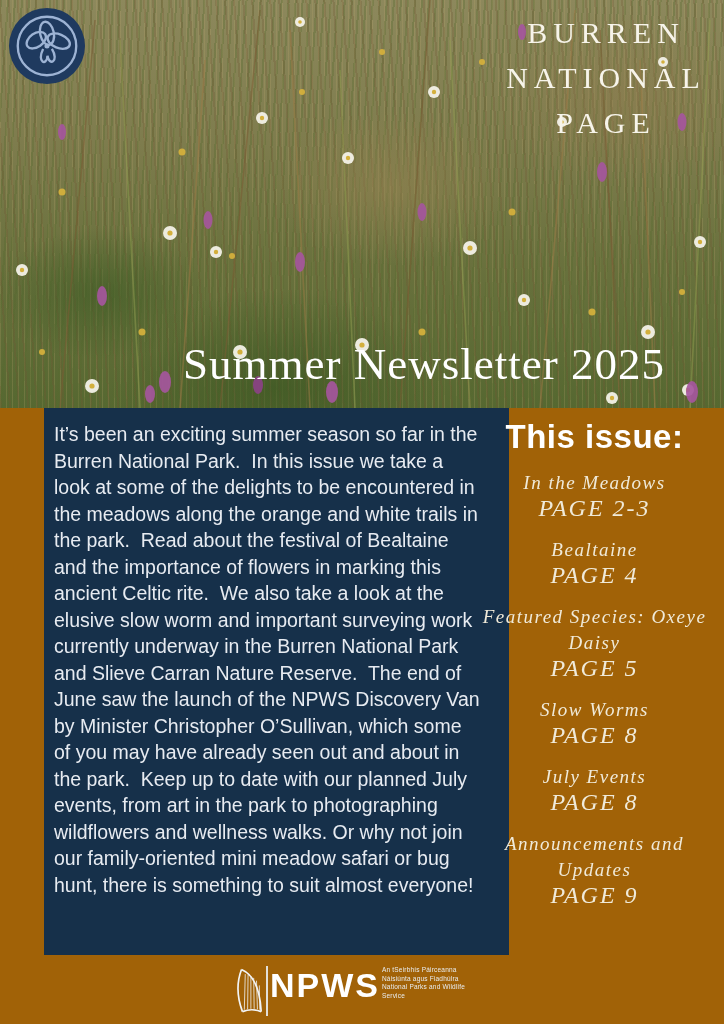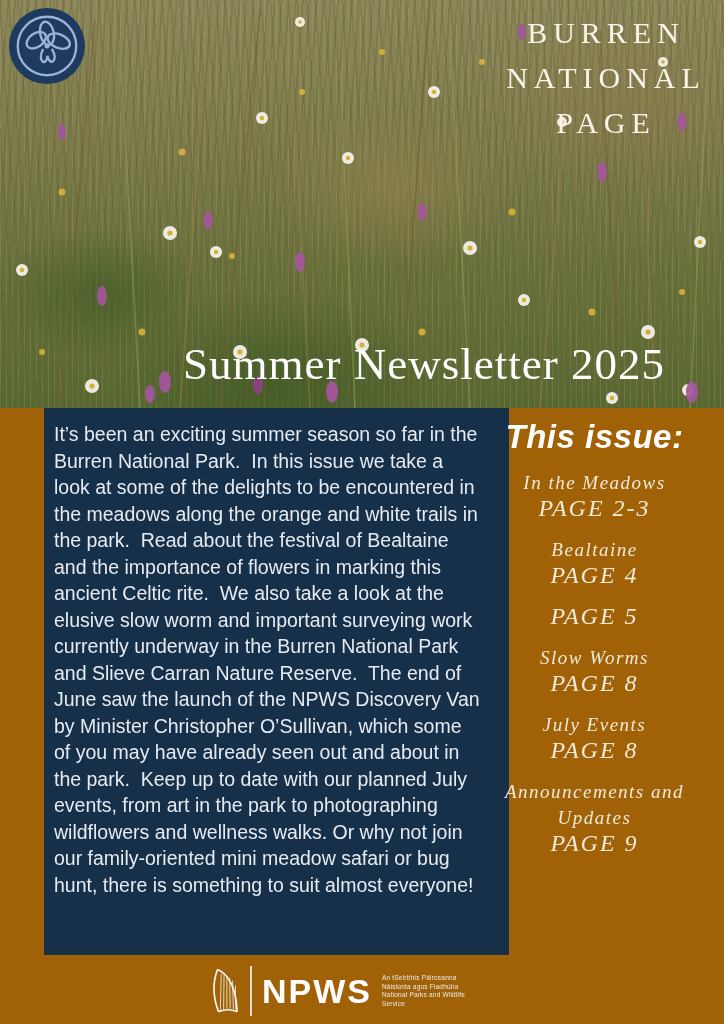--- a/index.html
+++ b/index.html
@@ -64,40 +64,40 @@
   
   .toc{
     position:absolute;top:408px;left:465px;width:259px;height:616px;
     box-sizing:border-box;
     text-align:center;color:#f0ead9;
   }
   .toc-heading{
     margin:10px 0 14px 0;
     color:#ffffff;
     font-family:"Liberation Sans", sans-serif;
-    font-weight:700;font-size:33px;letter-spacing:.5px;font-style:italic;
+    font-weight:700;font-size:33px;letter-spacing:.5px;
   }
   .toc-items{padding:0 16px;font-style:italic;}
   .toc-item{margin-bottom:17px;}
   .toc-item-title{
     font-family:"Liberation Serif", serif;
     font-size:19px;line-height:26px;letter-spacing:1.5px;
   }
   .toc-item-page{
     font-family:"Liberation Serif", serif;
     font-size:24px;line-height:24px;letter-spacing:2px;
   }
 
   
   .footer{
     position:absolute;left:0;bottom:0;width:465px;height:66px;
     display:flex;align-items:center;justify-content:flex-end;
     padding-right:0;box-sizing:border-box;
   }
-  .footer-logo{display:flex;align-items:center;gap:10px;margin-right:0;}
+  .footer-logo{display:flex;align-items:flex-start;gap:2px;margin-right:0;}
   .harp-icon{width:30px;height:50px;}
   .footer-divider{width:2px;height:50px;background:#e9edf0;opacity:.9;}
   .npws-acronym{
     color:#ffffff;font-size:34px;font-weight:600;letter-spacing:2px;
     font-family:"Liberation Sans", sans-serif;
   }
   .npws-name{
     color:#e9edf0;font-size:6.5px;line-height:8.5px;letter-spacing:.2px;
     text-align:left;
   }
@@ -228,20 +228,21 @@
     <div class="toc-items">
         <div class="toc-item">
         <div class="toc-item-title">In the Meadows</div>
         <div class="toc-item-page">PAGE 2-3</div>
       </div>
         <div class="toc-item">
         <div class="toc-item-title">Bealtaine</div>
         <div class="toc-item-page">PAGE 4</div>
       </div>
         <div class="toc-item">
+        <div class="toc-item-title">Featured Species: Oxeye Daisy</div>
         <div class="toc-item-page">PAGE 5</div>
       </div>
         <div class="toc-item">
         <div class="toc-item-title">Slow Worms</div>
         <div class="toc-item-page">PAGE 8</div>
       </div>
         <div class="toc-item">
         <div class="toc-item-title">July Events</div>
         <div class="toc-item-page">PAGE 8</div>
       </div>

